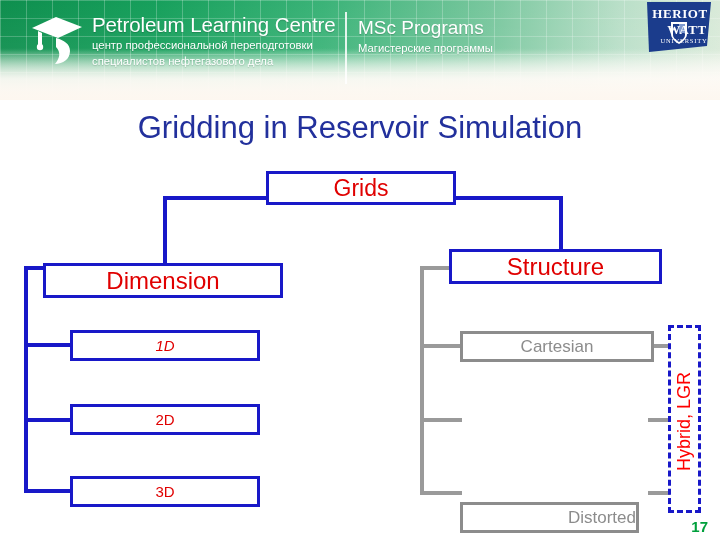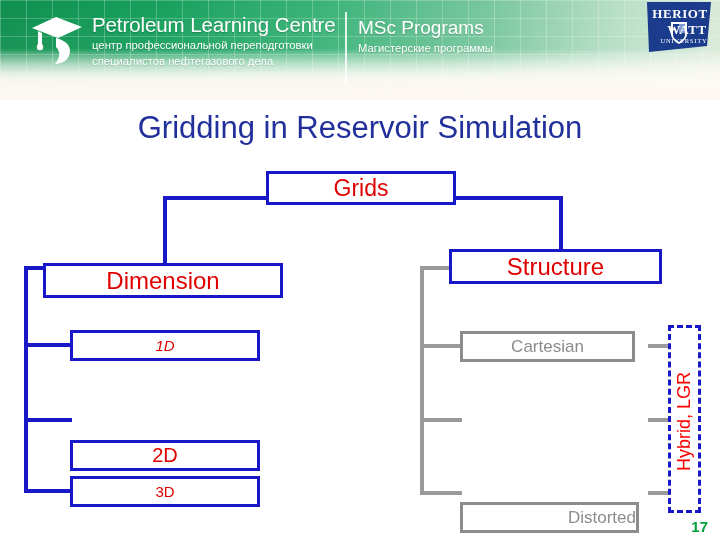--- a/index.html
+++ b/index.html
@@ -280,28 +280,28 @@
     <span>Dimension</span>
   </div>
 
   <div class="node node-blue" style="left:449px; top:249px; width:213px; height:35px; font-size:24px;">
     <span>Structure</span>
   </div>
 
   <div class="node node-blue" style="left:70px; top:330px; width:190px; height:31px; font-size:15px;font-style:italic;">
     <span>1D</span>
   </div>
-  <div class="node node-blue" style="left:70px; top:404px; width:190px; height:31px; font-size:20px;margin-top:36px;">
+  <div class="node node-blue" style="left:70px; top:404px; width:190px; height:31px; font-size:15px;">
     <span>2D</span>
   </div>
   <div class="node node-blue" style="left:70px; top:476px; width:190px; height:31px; font-size:15px;">
     <span>3D</span>
   </div>
 
-  <div class="node node-gray" style="left:460px; top:331px; width:175px; height:31px; font-size:17px;">
+  <div class="node node-gray" style="left:460px; top:331px; width:194px; height:31px; font-size:17px;">
     <span>Cartesian</span>
   </div>
   <div class="node node-gray" style="left:460px; top:502px; width:179px; height:31px; font-size:17px;justify-content:flex-end;">
     <span>Distorted</span>
   </div>
 
   <div id="dashed-box" style="left:668px; top:325px; width:33px; height:188px;"></div>
   <div id="dashed-label" style="left:622px; top:411px; width:125px; text-align:center;">Hybrid, LGR</div>
 
   <div id="page-number">17</div>

